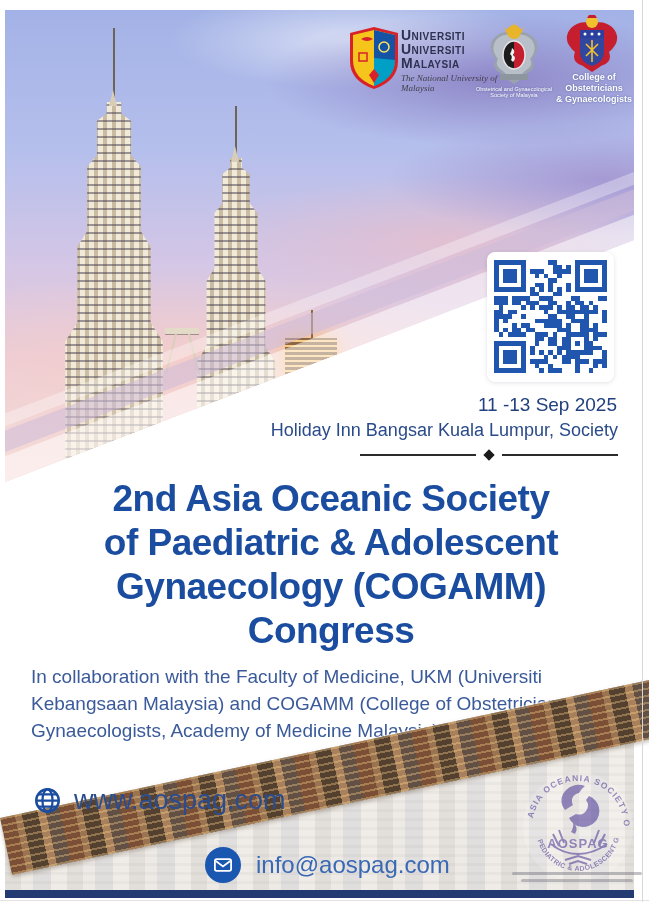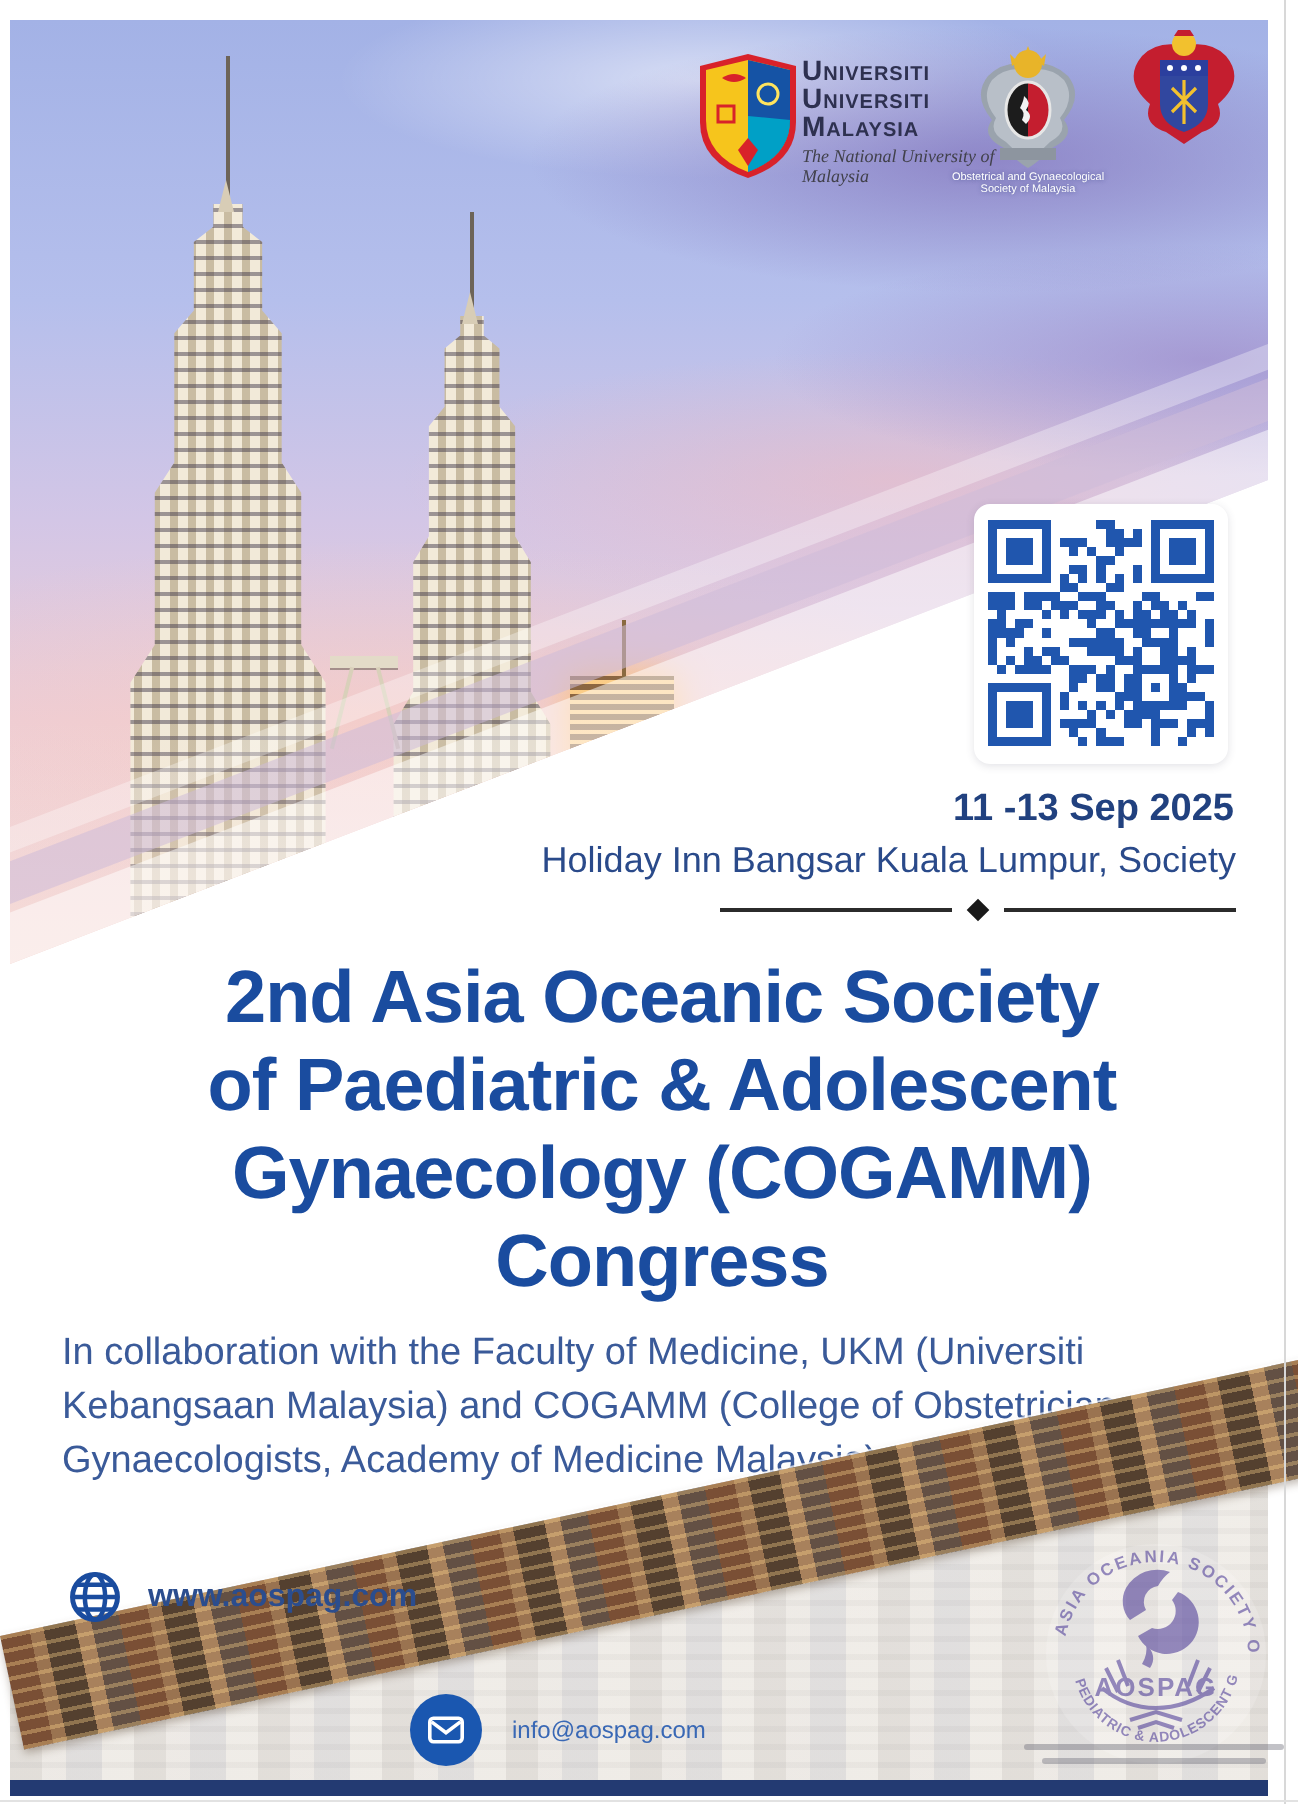--- a/index.html
+++ b/index.html
@@ -48,36 +48,36 @@
   .ukm-tag{font-family:"Liberation Serif",serif;font-style:italic;font-size:9px;line-height:10px;
       color:#41414b;width:120px;margin-top:3px;}
   .crest-cap{position:absolute;text-align:center;color:#ffffff;text-shadow:0 0 2px rgba(40,60,120,.6);}
   .ogsm-cap{left:468px;top:86px;width:92px;font-size:5.5px;line-height:6px;}
   .col-cap{left:548px;top:72px;width:92px;font-size:9px;line-height:11px;font-weight:bold;}
   
   .qr-panel{position:absolute;left:487px;top:252px;width:127px;height:130px;background:#fff;
       border-radius:8px;box-shadow:0 1px 4px rgba(60,60,90,.15);}
   .qr-panel svg{position:absolute;left:7px;top:8px;}
   
-  .dates{position:absolute;right:32px;top:394px;font-size:19px;font-weight:bold;color:#21417f;}
+  .dates{position:absolute;right:32px;top:394px;font-size:19px;font-weight:normal;color:#21417f;}
   .venue{position:absolute;right:31px;top:420px;font-size:18px;font-weight:500;color:#2a4a8a;}
   .divider{position:absolute;left:360px;top:450px;width:258px;height:10px;display:flex;align-items:center;}
   .dline{flex:1;height:2px;background:#2b2b2b;}
   .diamond{width:8px;height:8px;background:#1a1a1a;transform:rotate(45deg);margin:0 9px;}
   .title{position:absolute;left:31px;top:477px;width:600px;font-size:37px;line-height:44px;
       font-weight:bold;letter-spacing:-.5px;color:#1a4c9f;}
   .title span{display:block;}
   .collab{position:absolute;left:31px;top:663px;width:565px;font-size:19px;line-height:27px;color:#3a5a99;}
   
   .site-row{position:absolute;left:34px;top:785px;display:flex;align-items:center;gap:13px;}
-  .site-text{font-size:16px;font-weight:700;color:#2b4d8e;}
+  .site-text{font-size:27px;font-weight:400;color:#2b4d8e;}
   .mail-row{position:absolute;left:205px;top:847px;display:flex;align-items:center;gap:15px;}
   .mail-circle{width:36px;height:36px;border-radius:50%;background:#1a57b0;display:flex;
       align-items:center;justify-content:center;}
-  .mail-text{font-size:12px;font-weight:500;color:#3968b5;}
+  .mail-text{font-size:24px;font-weight:500;color:#3968b5;}
   
   .faded-city{position:absolute;left:5px;top:0;width:629px;height:902px;
       clip-path:polygon(0 835px,629px 700px,629px 898px,0 898px);
       background:
         repeating-linear-gradient(90deg, rgba(150,142,135,.28) 0 16px, rgba(208,202,196,.22) 16px 28px,
           rgba(130,132,148,.25) 28px 46px, rgba(224,218,206,.20) 46px 62px),
         repeating-linear-gradient(0deg, rgba(120,115,110,.12) 0 3px, rgba(0,0,0,0) 3px 9px),
         linear-gradient(180deg,#f1eeea,#e9e4dd);}
   .faded-veil{position:absolute;left:5px;top:0;width:629px;height:902px;
       clip-path:polygon(0 835px,629px 700px,629px 898px,0 898px);
@@ -171,20 +171,24 @@
     <path d="M8 14 q-10 12 4 24 q-4 10 8 14 q6 4 9 6 q3 -2 9 -6 q12 -4 8 -14 q14 -12 4 -24 q-8 -8 -21 -5 q-13 -3 -21 5 Z" fill="#c41e2f"></path>
     <circle cx="29" cy="8" r="6" fill="#f2c12e"></circle>
     <path d="M24 4 h10 l-2 -3 h-6 Z" fill="#c41e2f"></path>
     <path d="M17 16 h24 v8 h-24 Z" fill="#2b3f9e"></path>
     <circle cx="22" cy="20" r="1.5" fill="#fff"></circle>
       <circle cx="29" cy="20" r="1.5" fill="#fff"></circle>
       <circle cx="36" cy="20" r="1.5" fill="#fff"></circle>
     <path d="M17 24 h24 v14 q0 10 -12 14 q-12 -4 -12 -14 Z" fill="#31479f"></path>
     <path d="M29 26 v22 M23 30 l12 12 M35 30 l-12 12" stroke="#f2c12e" stroke-width="1.6" fill="none"></path>
   </svg>
+  <div class="crest-cap col-cap">
+    <div>College of Obstetricians</div>
+    <div>&amp; Gynaecologists</div>
+  </div>
 
   <div class="qr-panel">
     <svg id="qr" width="113" height="113" viewBox="0 0 25 25" shape-rendering="crispEdges">
         <rect x="0" y="0" width="1" height="1" fill="#2056ae"></rect>
         <rect x="1" y="0" width="1" height="1" fill="#2056ae"></rect>
         <rect x="2" y="0" width="1" height="1" fill="#2056ae"></rect>
         <rect x="3" y="0" width="1" height="1" fill="#2056ae"></rect>
         <rect x="4" y="0" width="1" height="1" fill="#2056ae"></rect>
         <rect x="5" y="0" width="1" height="1" fill="#2056ae"></rect>
         <rect x="6" y="0" width="1" height="1" fill="#2056ae"></rect>

